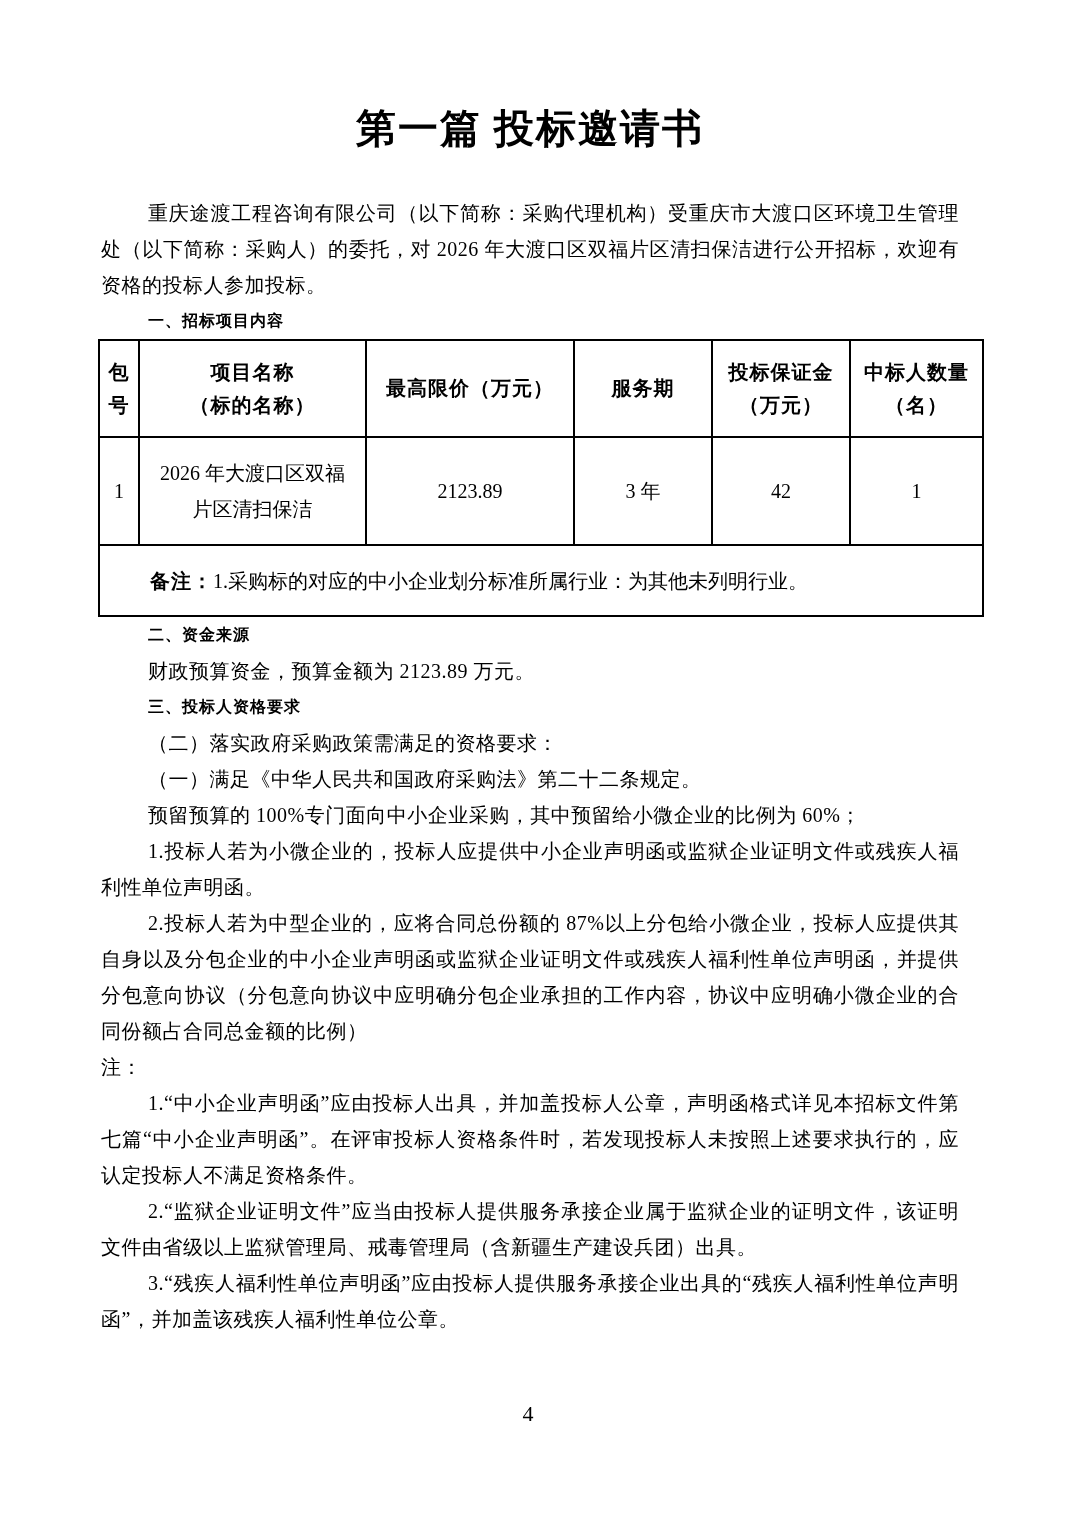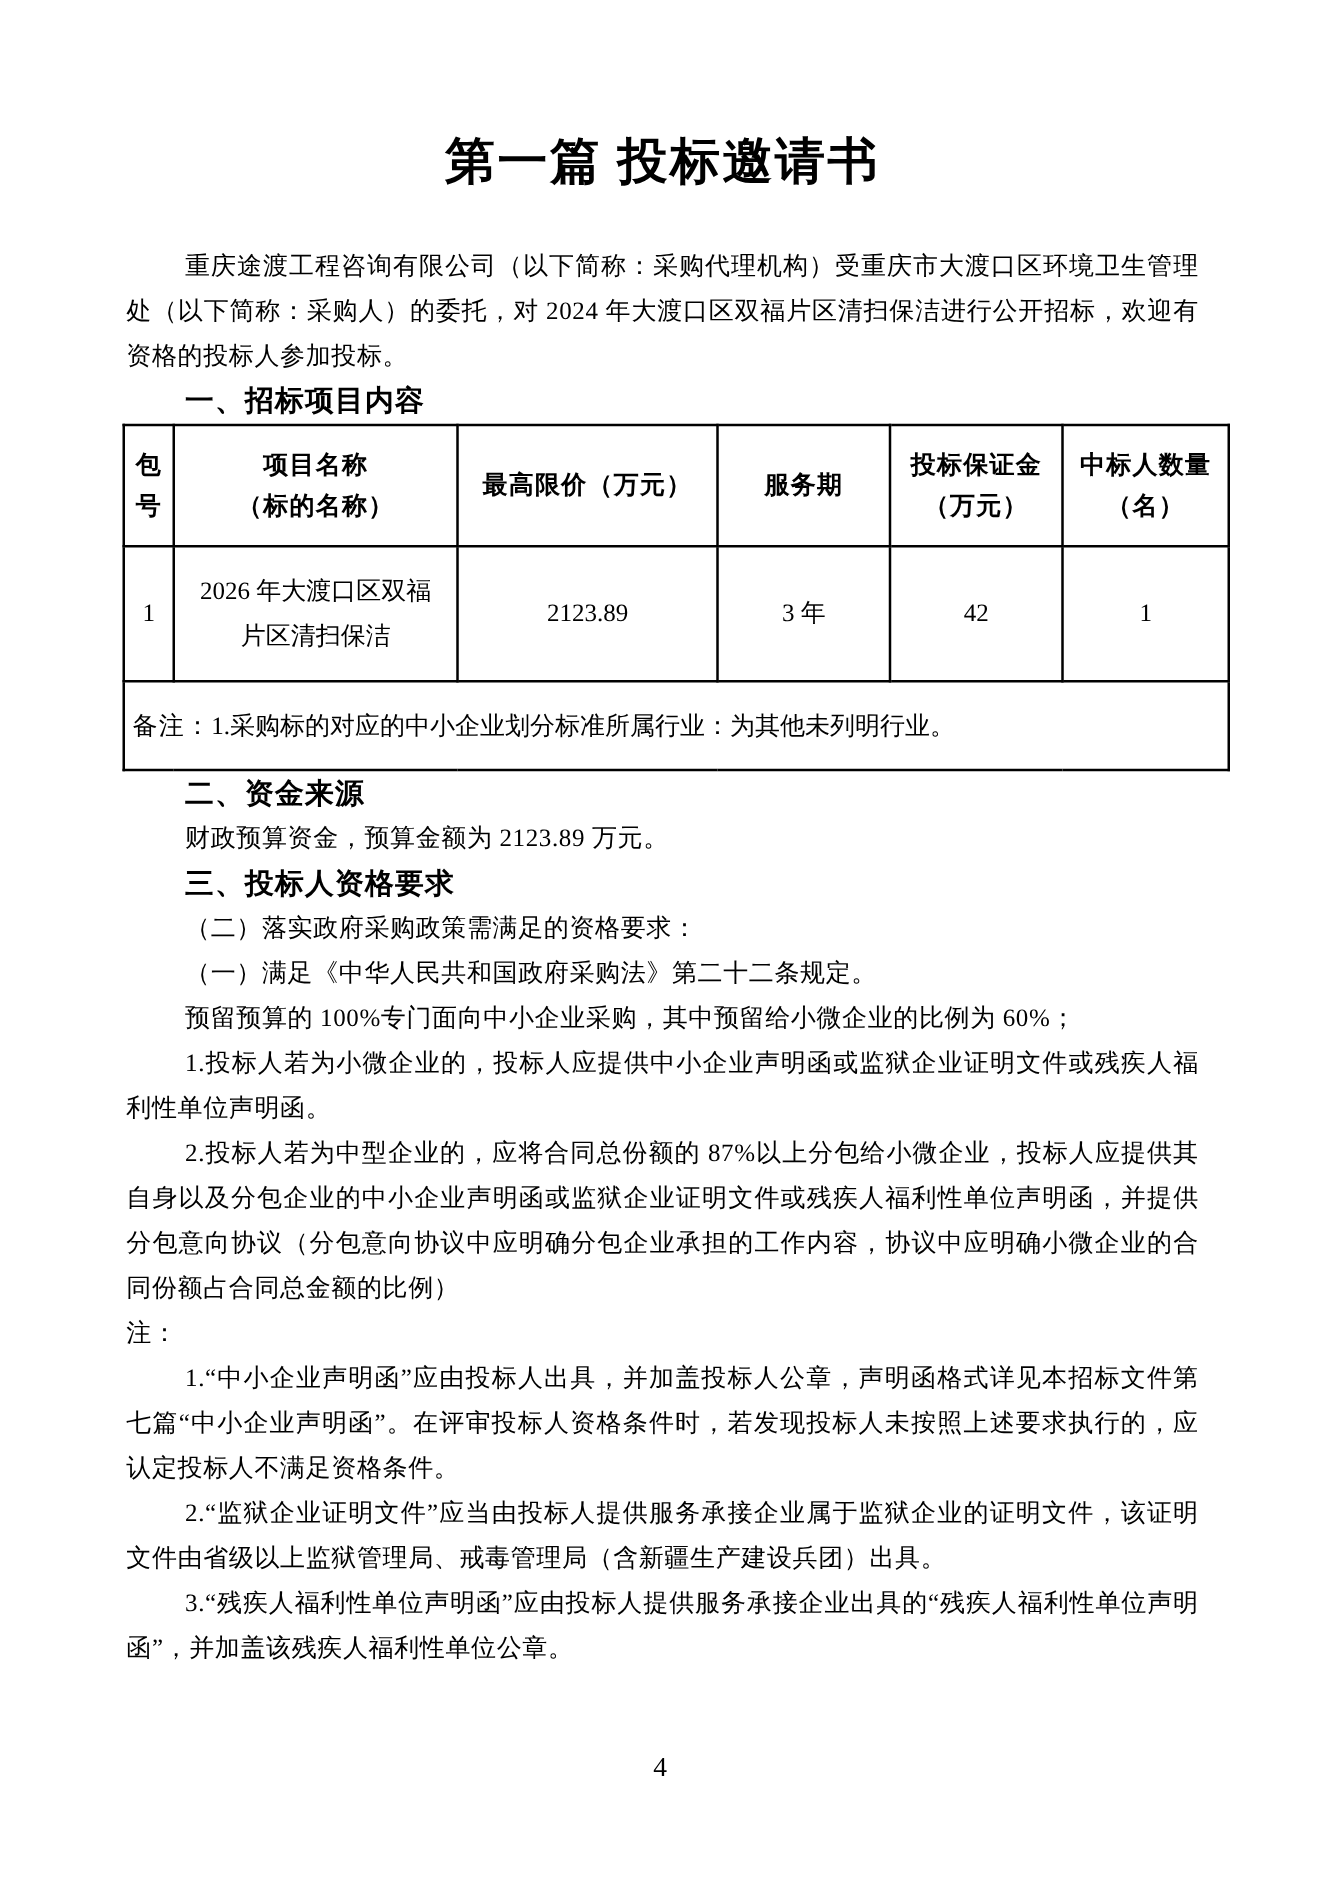--- a/index.html
+++ b/index.html
@@ -25,21 +25,21 @@
   .body-p {
     margin: 0;
     font-size: 20px;
     line-height: 36px;
     text-align: justify;
     letter-spacing: 0.5px;
   }
   .indent { text-indent: 47px; }
   .heading {
     margin: 0;
-    font-size: 23px;
+    font-size: 16px;
     line-height: 36px;
     font-weight: bold;
     text-indent: 47px;
     letter-spacing: 1px;
   }
   .intro { margin-top: 40px; }
   .bid-table {
     border-collapse: collapse;
     table-layout: fixed;
     width: 884px;
@@ -62,39 +62,39 @@
     letter-spacing: 1px;
   }
   .bid-table .data-row td { height: 106px; line-height: 36px; }
   .bid-table .cell-project { line-height: 37px; padding: 0 14px; }
   .bid-table .note-row td {
     height: 69px;
     text-align: left;
     padding: 0 10px 0 6px;
     line-height: 30px;
   }
-  .note-label { font-weight: normal; letter-spacing: 1px; }
+  .note-label { font-weight: bold; letter-spacing: 1px; margin-left: 44px; }
   .page-number {
     position: absolute;
     left: 0;
     right: 0;
     top: 1400px;
     text-align: center;
     font-size: 22px;
     line-height: 28px;
   }
 </style>
 </head>
 <body>
 
 <div class="page">
 
   <h1 class="doc-title">第一篇 投标邀请书</h1>
 
-  <p class="body-p indent intro">重庆途渡工程咨询有限公司（以下简称：采购代理机构）受重庆市大渡口区环境卫生管理处（以下简称：采购人）的委托，对 2024 年大渡口区双福片区清扫保洁进行公开招标，欢迎有资格的投标人参加投标。</p>
+  <p class="body-p indent intro">重庆途渡工程咨询有限公司（以下简称：采购代理机构）受重庆市大渡口区环境卫生管理处（以下简称：采购人）的委托，对 2026 年大渡口区双福片区清扫保洁进行公开招标，欢迎有资格的投标人参加投标。</p>
 
   <h2 class="heading">一、招标项目内容</h2>
 
   <table class="bid-table">
     <colgroup>
       <col style="width:40px">
       <col style="width:227px">
       <col style="width:208px">
       <col style="width:138px">
       <col style="width:138px">

